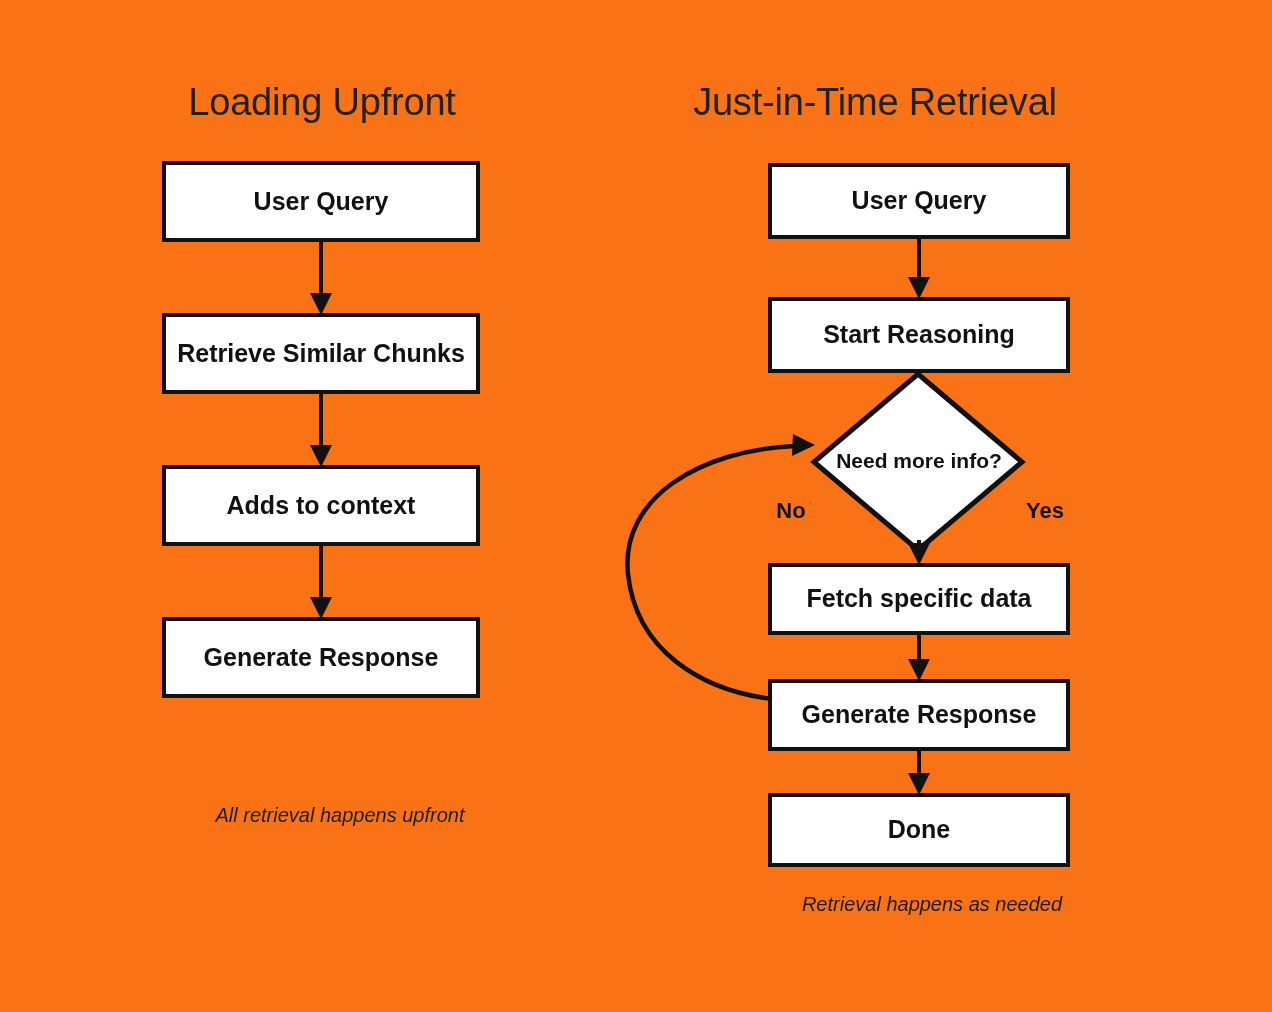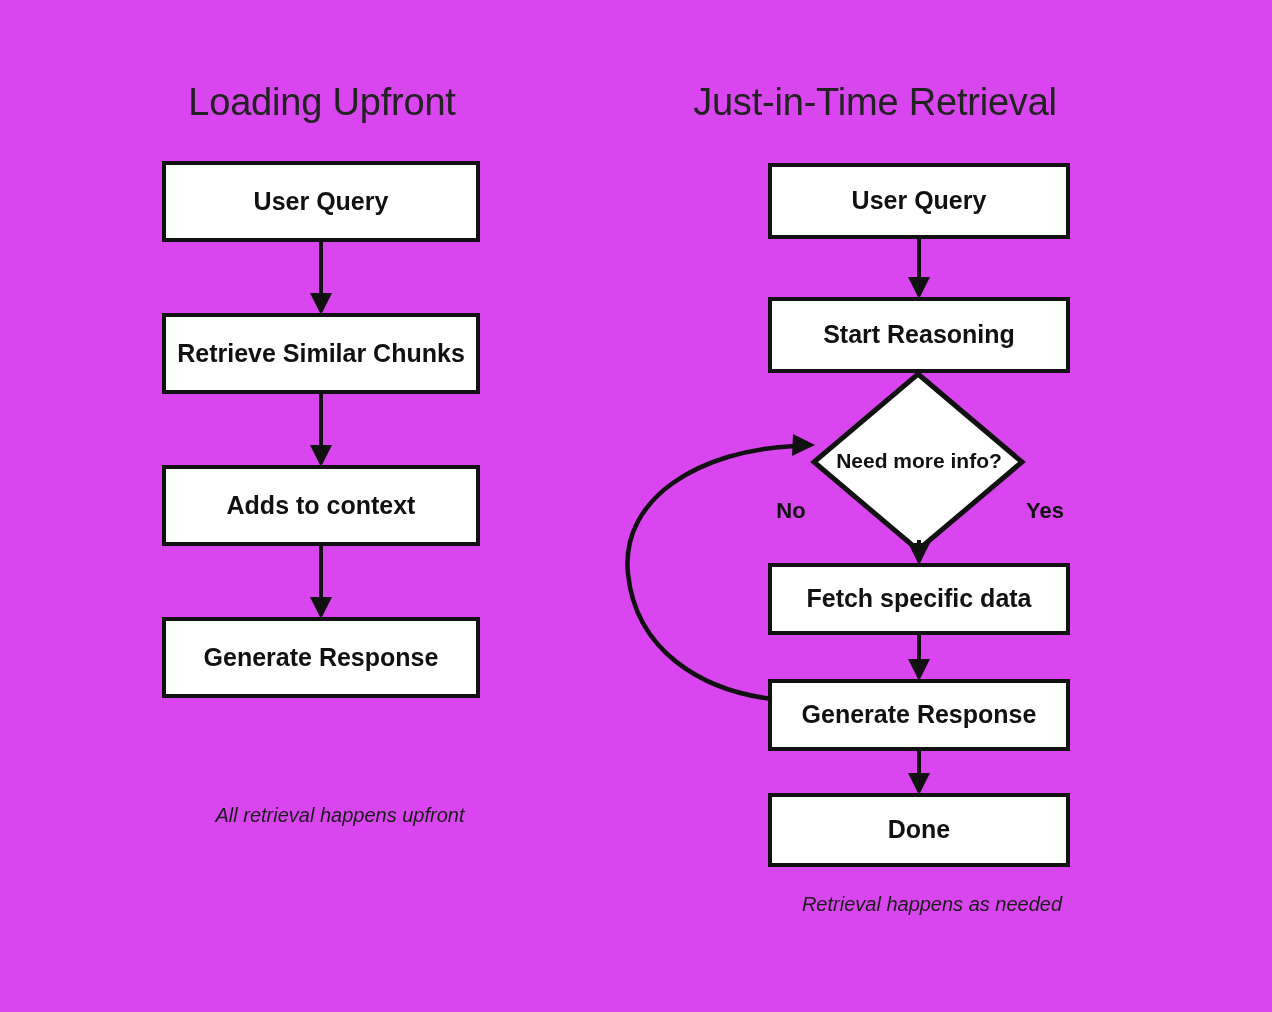--- a/index.html
+++ b/index.html
@@ -12,21 +12,21 @@
     width: 1272px;
     height: 1012px;
     font-family: "Liberation Sans", sans-serif;
     color: #1b1b1b;
     overflow: hidden;
   }
   #canvas {
     position: relative;
     width: 1272px;
     height: 1012px;
-    background: #d946ef;
+    background: #f97316;
   }
   svg.diagram {
     position: absolute;
     left: 0;
     top: 0;
     width: 1272px;
     height: 1012px;
     display: block;
   }
   .col-title {

